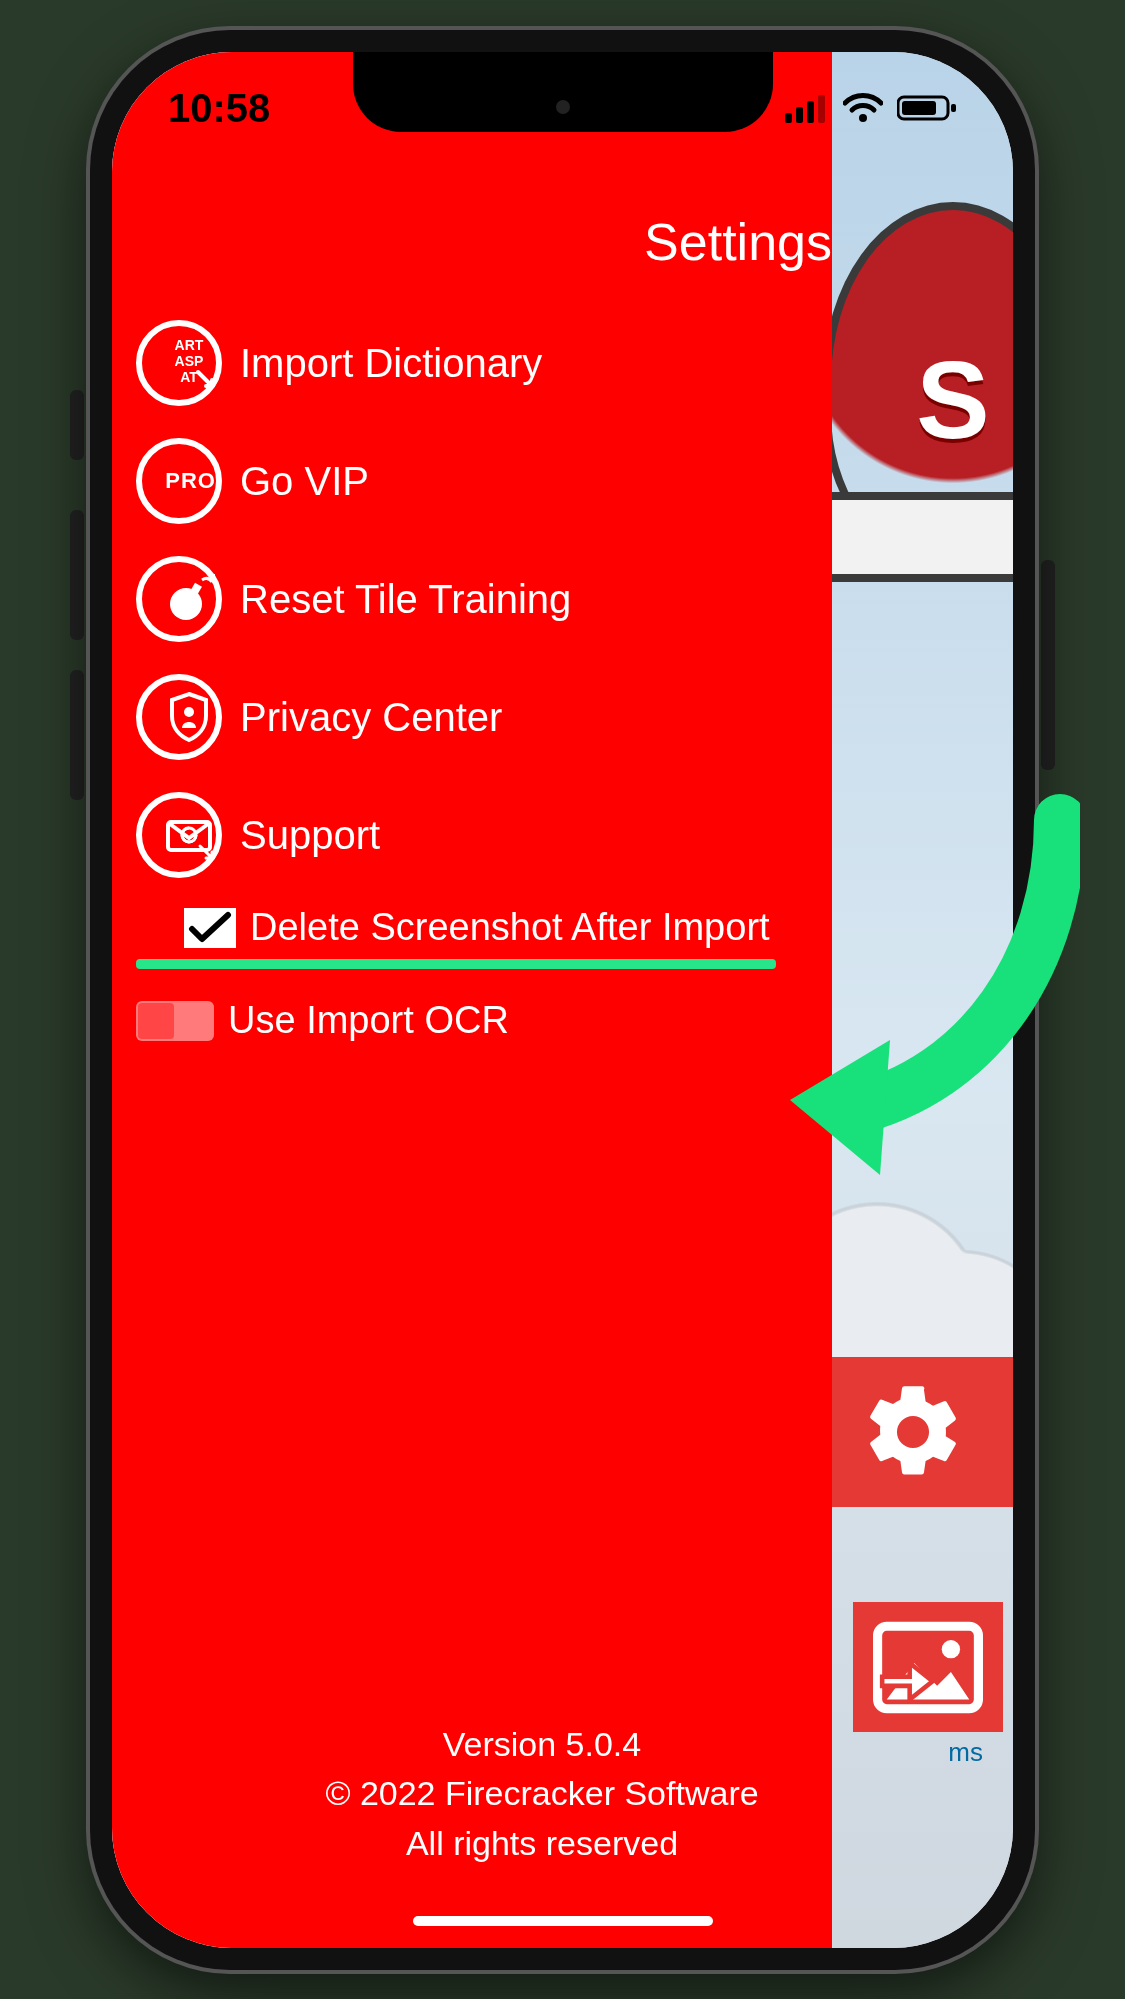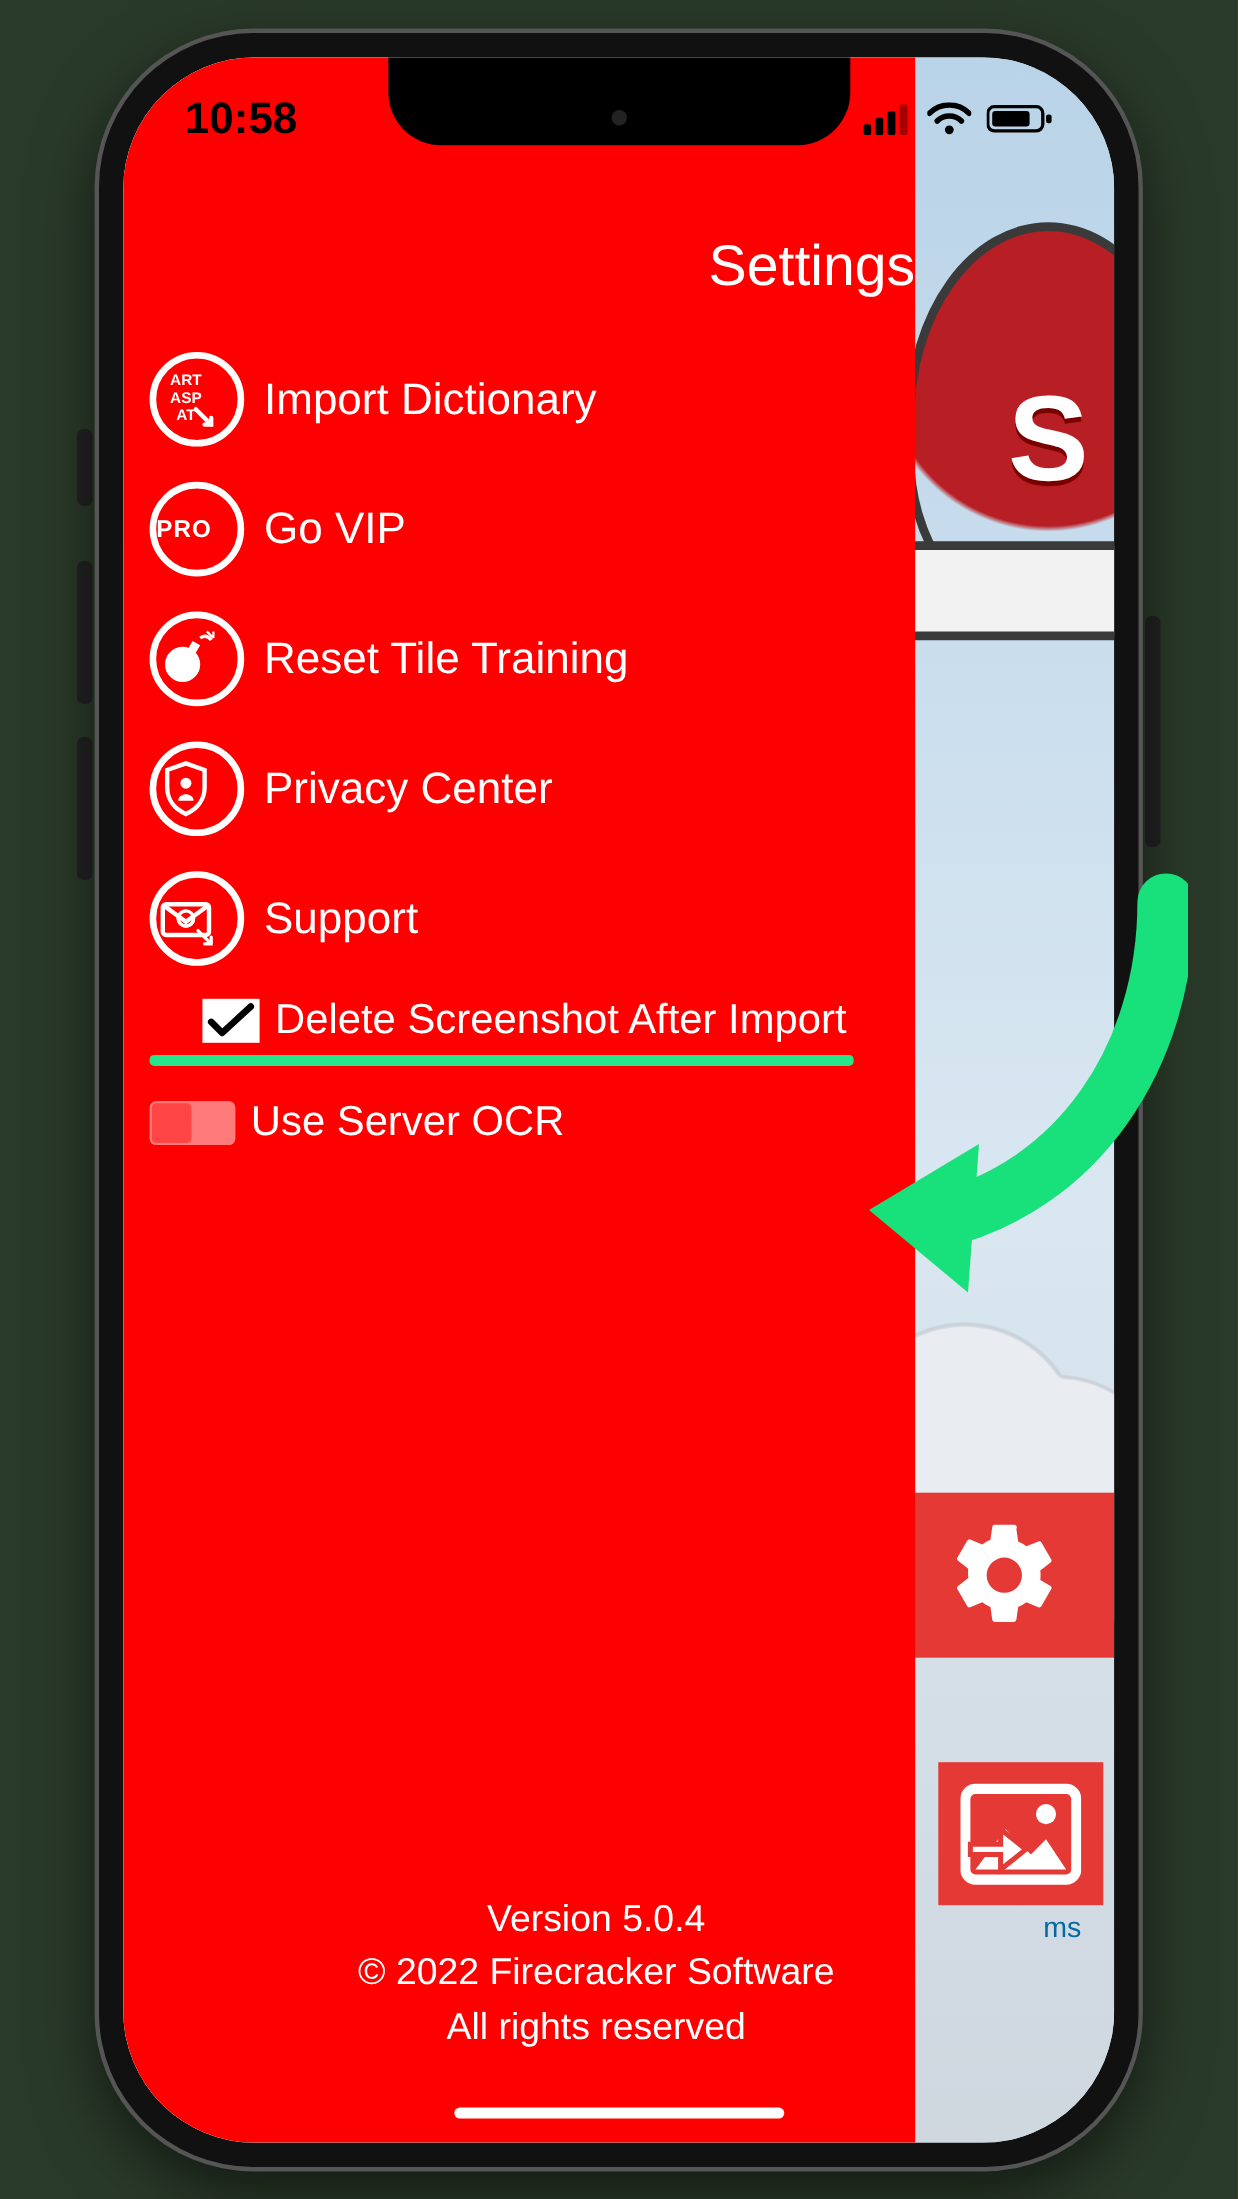--- a/index.html
+++ b/index.html
@@ -113,21 +113,21 @@
     text-align:right; font-size:52px; font-weight:400; margin-top:130px; margin-bottom:32px;
   }
 
   .item {
     display:flex; align-items:center; gap:18px;
     padding:16px 24px;
     font-size:40px;
   }
   .item .ring {
     width:86px; height:86px; border:6px solid #fff; border-radius:50%;
-    display:flex; align-items:center; justify-content:flex-start; flex:0 0 auto;
+    display:flex; align-items:center; justify-content:flex-end; flex:0 0 auto;
   }
   .item .ring svg { width:54px; height:54px; }
   .item.pro .ring span { font-weight:800; font-size:22px; color:#fff; letter-spacing:1px; }
 
   .check-row { display:flex; align-items:center; gap:14px; padding:12px 24px 6px 24px; font-size:38px;margin-left:48px; }
   .checkbox {
     width:52px; height:40px; background:#fff; display:flex; align-items:center; justify-content:center;
   }
   .checkbox svg{ width:44px; height:34px; }
   .underline {
@@ -263,21 +263,21 @@
                 </svg>
             </div>
             <span>Delete Screenshot After Import</span>
           </div>
           <div class="underline"></div>
 
           <div class="toggle-row">
             <div class="toggle">
                 <div class="knob"></div>
               </div>
-            <span>Use Server OCR</span>
+            <span>Use Import OCR</span>
           </div>
 
           <div class="footer">
             <div>Version 5.0.4</div>
             <div>© 2022 Firecracker Software</div>
             <div>All rights reserved</div>
           </div>
         </div>
 
         <div class="statusbar">

